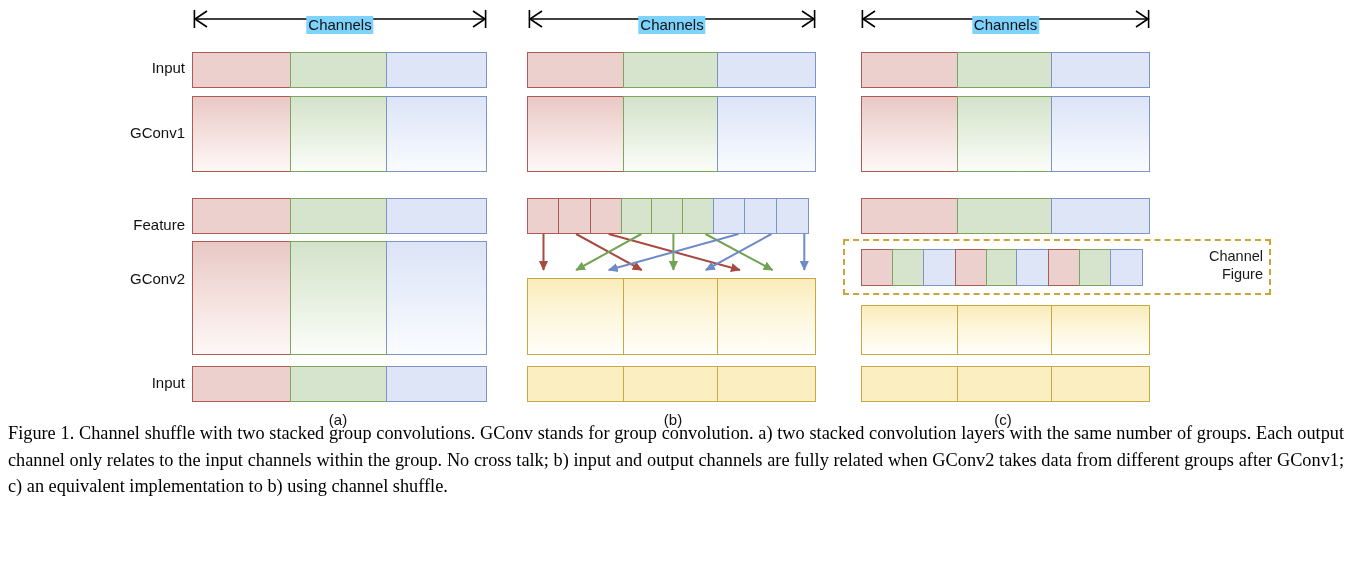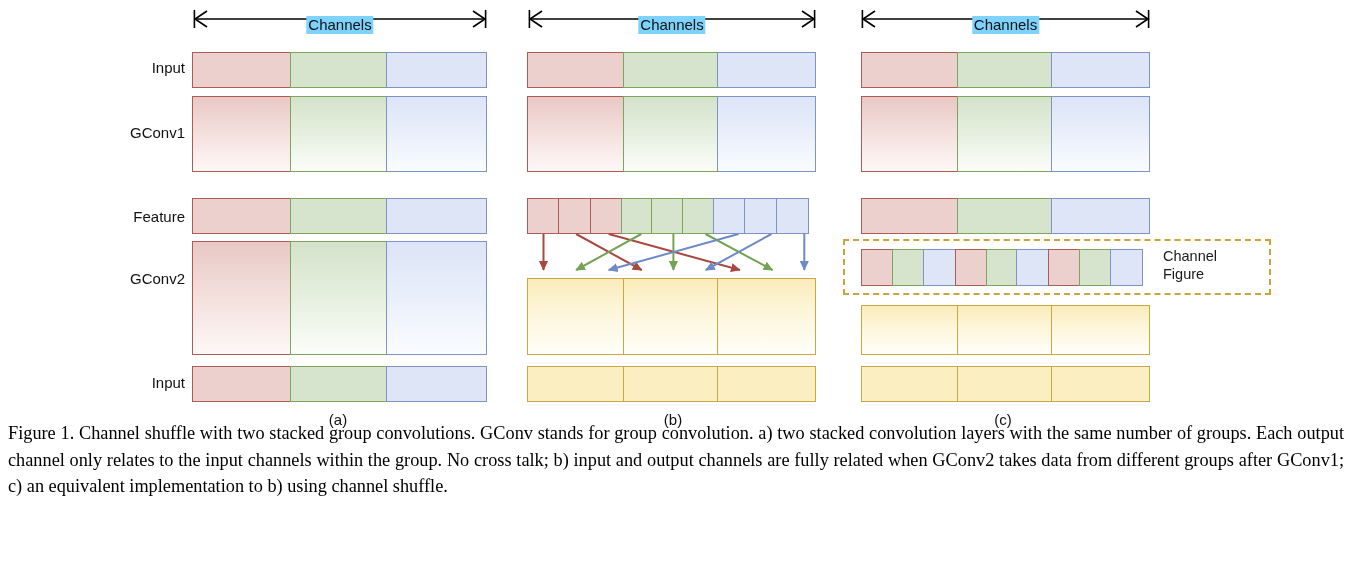--- a/index.html
+++ b/index.html
@@ -40,41 +40,41 @@
   .grad .seg.blue  {background:linear-gradient(to bottom,#dce4f6 0%,#e8eefa 45%,#fafcff 100%);}
   .grad .seg.yellow{background:linear-gradient(to bottom,#faecba 0%,#fdf6da 45%,#fffefa 100%);}
 
   
   .band .seg + .seg{margin-left:-1.4px;}
 
   
   .shuffle-box{position:absolute;box-sizing:border-box;
                border:2px dashed #cba53a;}
   .shuffle-label{position:absolute;font-size:14.5px;line-height:18px;
-                 text-align:left;color:#1a1a1a;}
+                 text-align:right;color:#1a1a1a;}
 
   
   .panel-letter{position:absolute;font-size:15px;text-align:center;width:60px;color:#111;}
 
   
   #caption{position:absolute;left:8px;top:420px;width:1336px;
            font-family:"Liberation Serif", serif;font-size:18.3px;
            line-height:26.5px;text-align:justify;color:#000;}
 
   svg.ovl{position:absolute;left:0;top:0;width:1351px;height:430px;
           pointer-events:none;overflow:visible;}
 </style>
 </head>
 <body>
 
 <div id="figure">
 
   <div class="row-label" style="top:60px;text-align:right;">Input</div>
   <div class="row-label" style="top:125px;">GConv1</div>
-  <div class="row-label" style="top:209px;">Feature</div>
+  <div class="row-label" style="top:217px;">Feature</div>
   <div class="row-label" style="top:271px;">GConv2</div>
   <div class="row-label" style="top:375px;">Input</div>
 
   <div class="chan-head" style="left:193px;width:294px;">
     <svg width="294" height="26" style="position:absolute;left:0;top:0;overflow:visible;">
       <line x1="2" y1="13" x2="292" y2="13" stroke="#000" stroke-width="1.6"></line>
       <polyline points="14,5 2,13 14,21" fill="none" stroke="#000" stroke-width="1.6"></polyline>
       <polyline points="280,5 292,13 280,21" fill="none" stroke="#000" stroke-width="1.6"></polyline>
       <line x1="1.4" y1="4" x2="1.4" y2="22" stroke="#000" stroke-width="1.6"></line>
       <line x1="292.6" y1="4" x2="292.6" y2="22" stroke="#000" stroke-width="1.6"></line>

